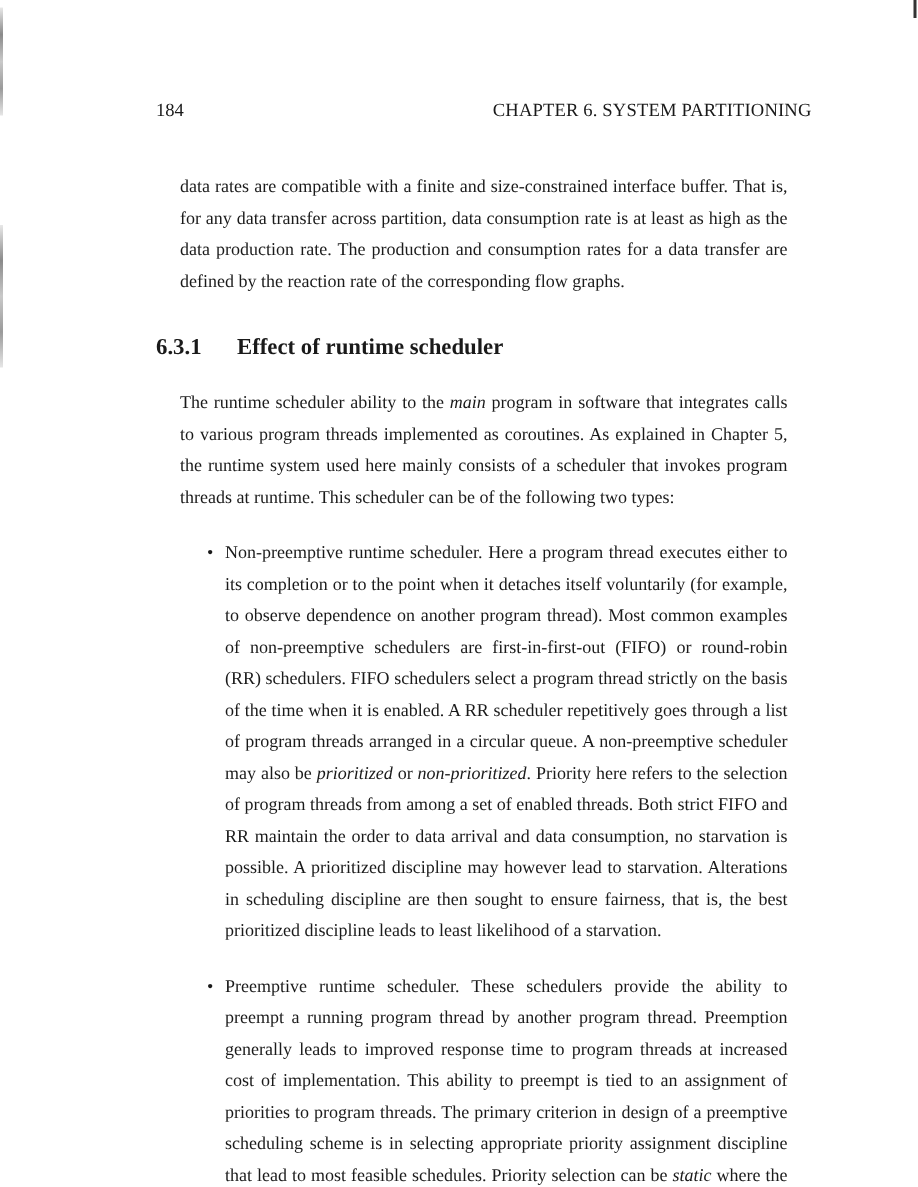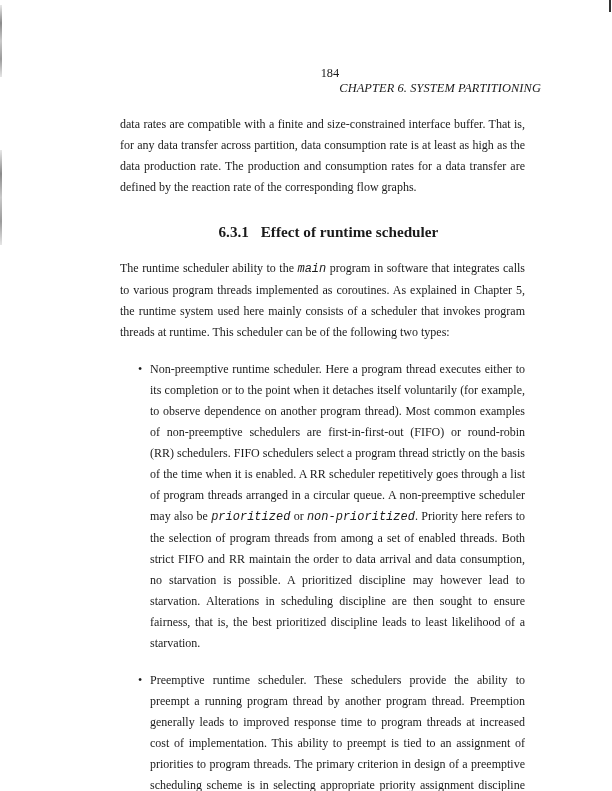--- a/index.html
+++ b/index.html
@@ -32,65 +32,62 @@
       background: #333;
     }
     .page {
       position: absolute;
       left: 104px;
       top: 64px;
       width: 437px;
     }
     .running-head {
       display: flex;
-      justify-content: flex-end;
+      justify-content: space-between;
       font-size: 12.4px;
       line-height: 18px;
       height: 18px;
     }
     .running-head .chapter {
-      font-style: italic;
       letter-spacing: 0.1px;
-      margin-top: 15px;
     }
     p, li {
       font-size: 12px;
       line-height: 21px;
       margin: 16px;
       text-align: justify;
     }
     .para-first {
       margin-top: 32px;
     }
     h3 {
       font-size: 15.2px;
       font-weight: bold;
       margin: 24px 0 10px 0;
       line-height: 20px;
-      text-align: center;
     }
     h3 .num {
       display: inline-block;
       width: 54px;
     }
     ul {
       list-style: none;
       margin: 12px 0 0 0;
       padding: 0 0 0 30px;
     }
     li {
       position: relative;
       margin-bottom: 12px;
     }
     li .bullet {
       position: absolute;
       left: -12px;
       top: 0;
     }
-    em { font-style: italic; font-family: Liberation Mono, monospace; }
+    em { font-style: italic; }
     strong { font-weight: normal; }
   </style>
 </head>
 <body>
 
 <div class="scan-edge a"></div>
 <div class="scan-edge b"></div>
 <div class="corner-mark"></div>
 
 <div class="page">

